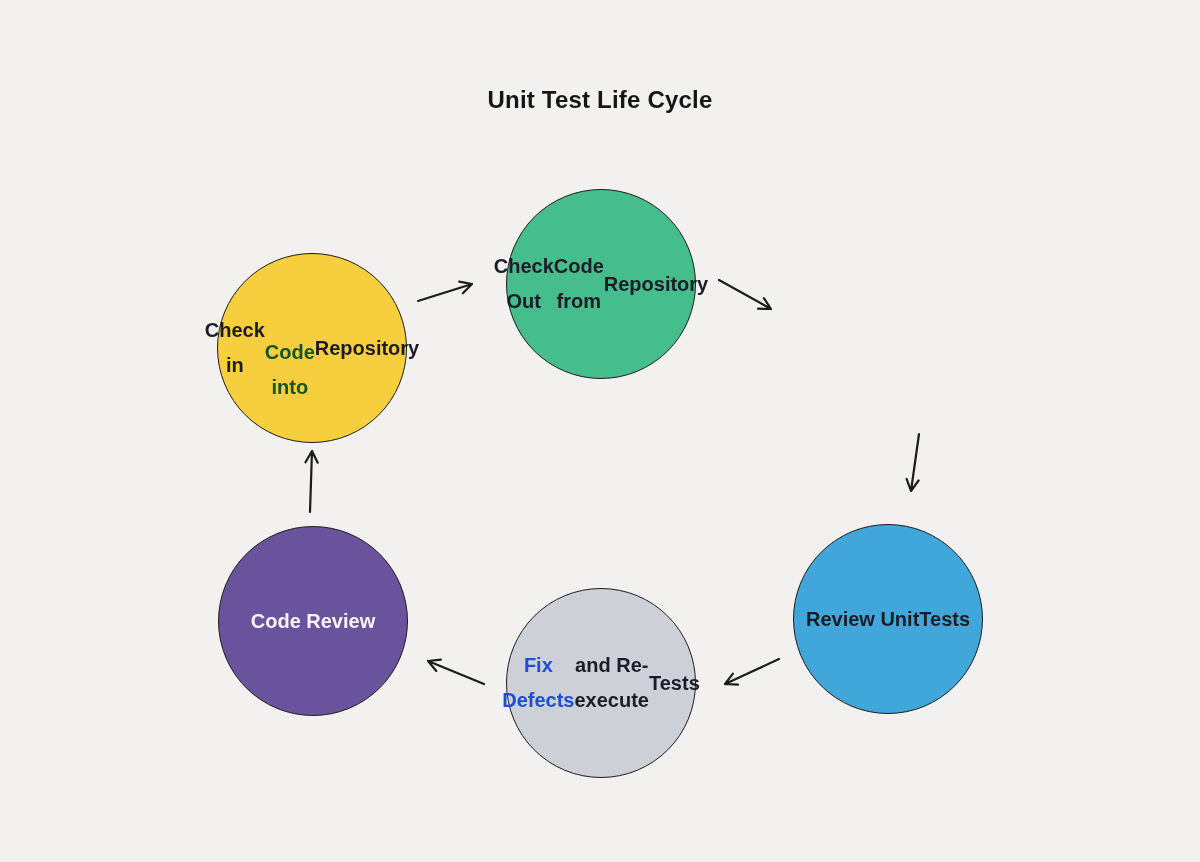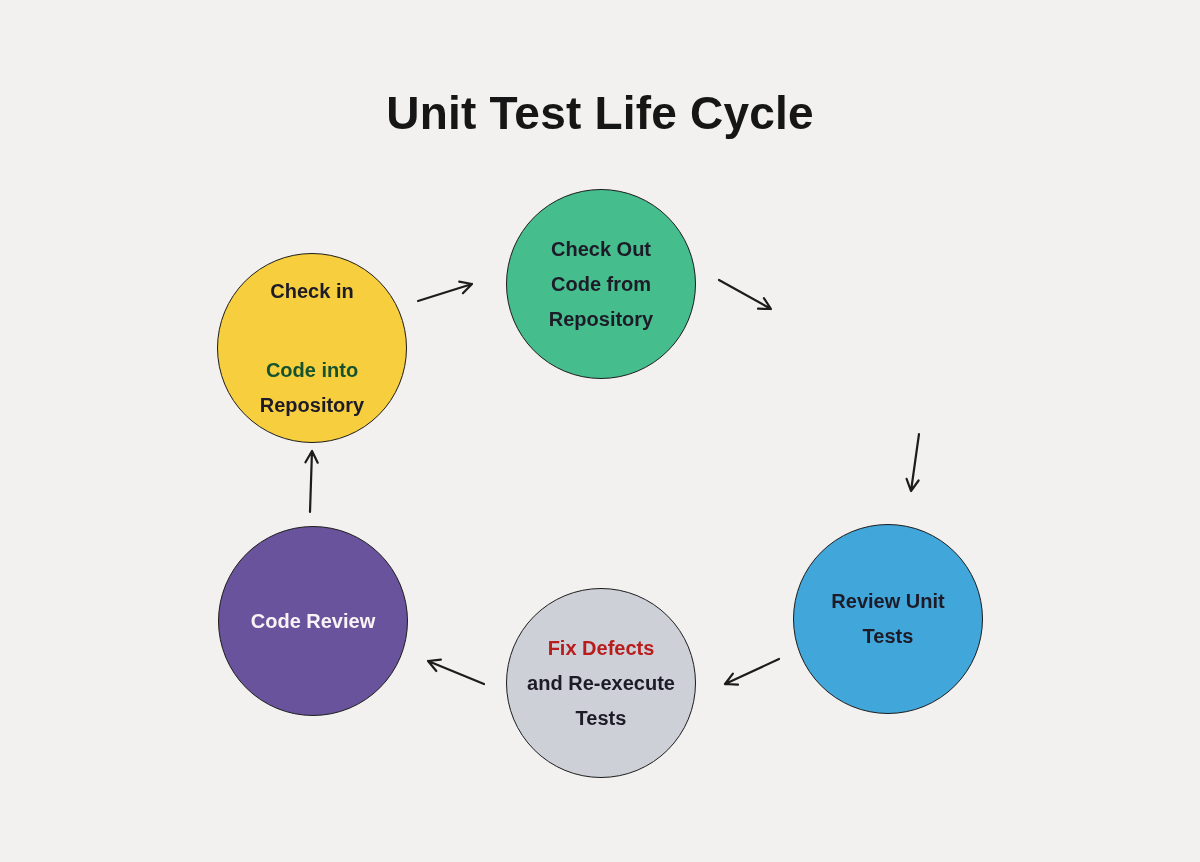--- a/index.html
+++ b/index.html
@@ -11,34 +11,34 @@
     width: 1200px;
     height: 862px;
   }
 
   .diagram-title {
     position: absolute;
     top: 86px;
     left: 0;
     width: 1200px;
     text-align: center;
-    font-size: 46px;
+    font-size: 24px;
     font-weight: 700;
     color: #161616;
     letter-spacing: 0.2px;
   }
 
   .node {
     position: absolute;
     width: 190px;
     height: 190px;
     border-radius: 50%;
     border: 1.5px solid #1c1c1c;
     display: flex;
-    flex-direction: column;
+    flex-direction: row;
     align-items: center;
     justify-content: center;
     text-align: center;
     font-weight: 700;
     font-size: 20px;
     line-height: 35px;
   }
 
   #node-check-out-code   { left: 506px; top: 189px; }
   #node-make-changes     { left: 793px; top: 253px; }
@@ -86,21 +86,21 @@
     <div style="color: rgb(29, 27, 39);">Repository</div>
   </div>
 
 
   <div class="node" id="node-execute-unit-tests" style="background-color: rgb(65, 167, 219);">
     <div style="color: rgb(29, 27, 39);">Review Unit</div>
     <div style="color: rgb(29, 27, 39);">Tests</div>
   </div>
 
   <div class="node" id="node-fix-defects" style="background-color: rgb(205, 209, 215);">
-    <div style="color: #b91c1c;">Fix Defects</div>
+    <div style="color: #1d4ed8;">Fix Defects</div>
     <div style="color: rgb(29, 27, 39);">and Re-execute</div>
     <div style="color: rgb(29, 27, 39);">Tests</div>
   </div>
 
   <div class="node" id="node-code-review" style="background-color: rgb(106, 83, 157);">
     <div style="color: rgb(248, 243, 245);">Code Review</div>
   </div>
 
   <div class="node" id="node-check-in-code" style="background-color: rgb(246, 206, 62); align-items: center;">
     <div style="color: rgb(29, 27, 39);">Check in</div>

